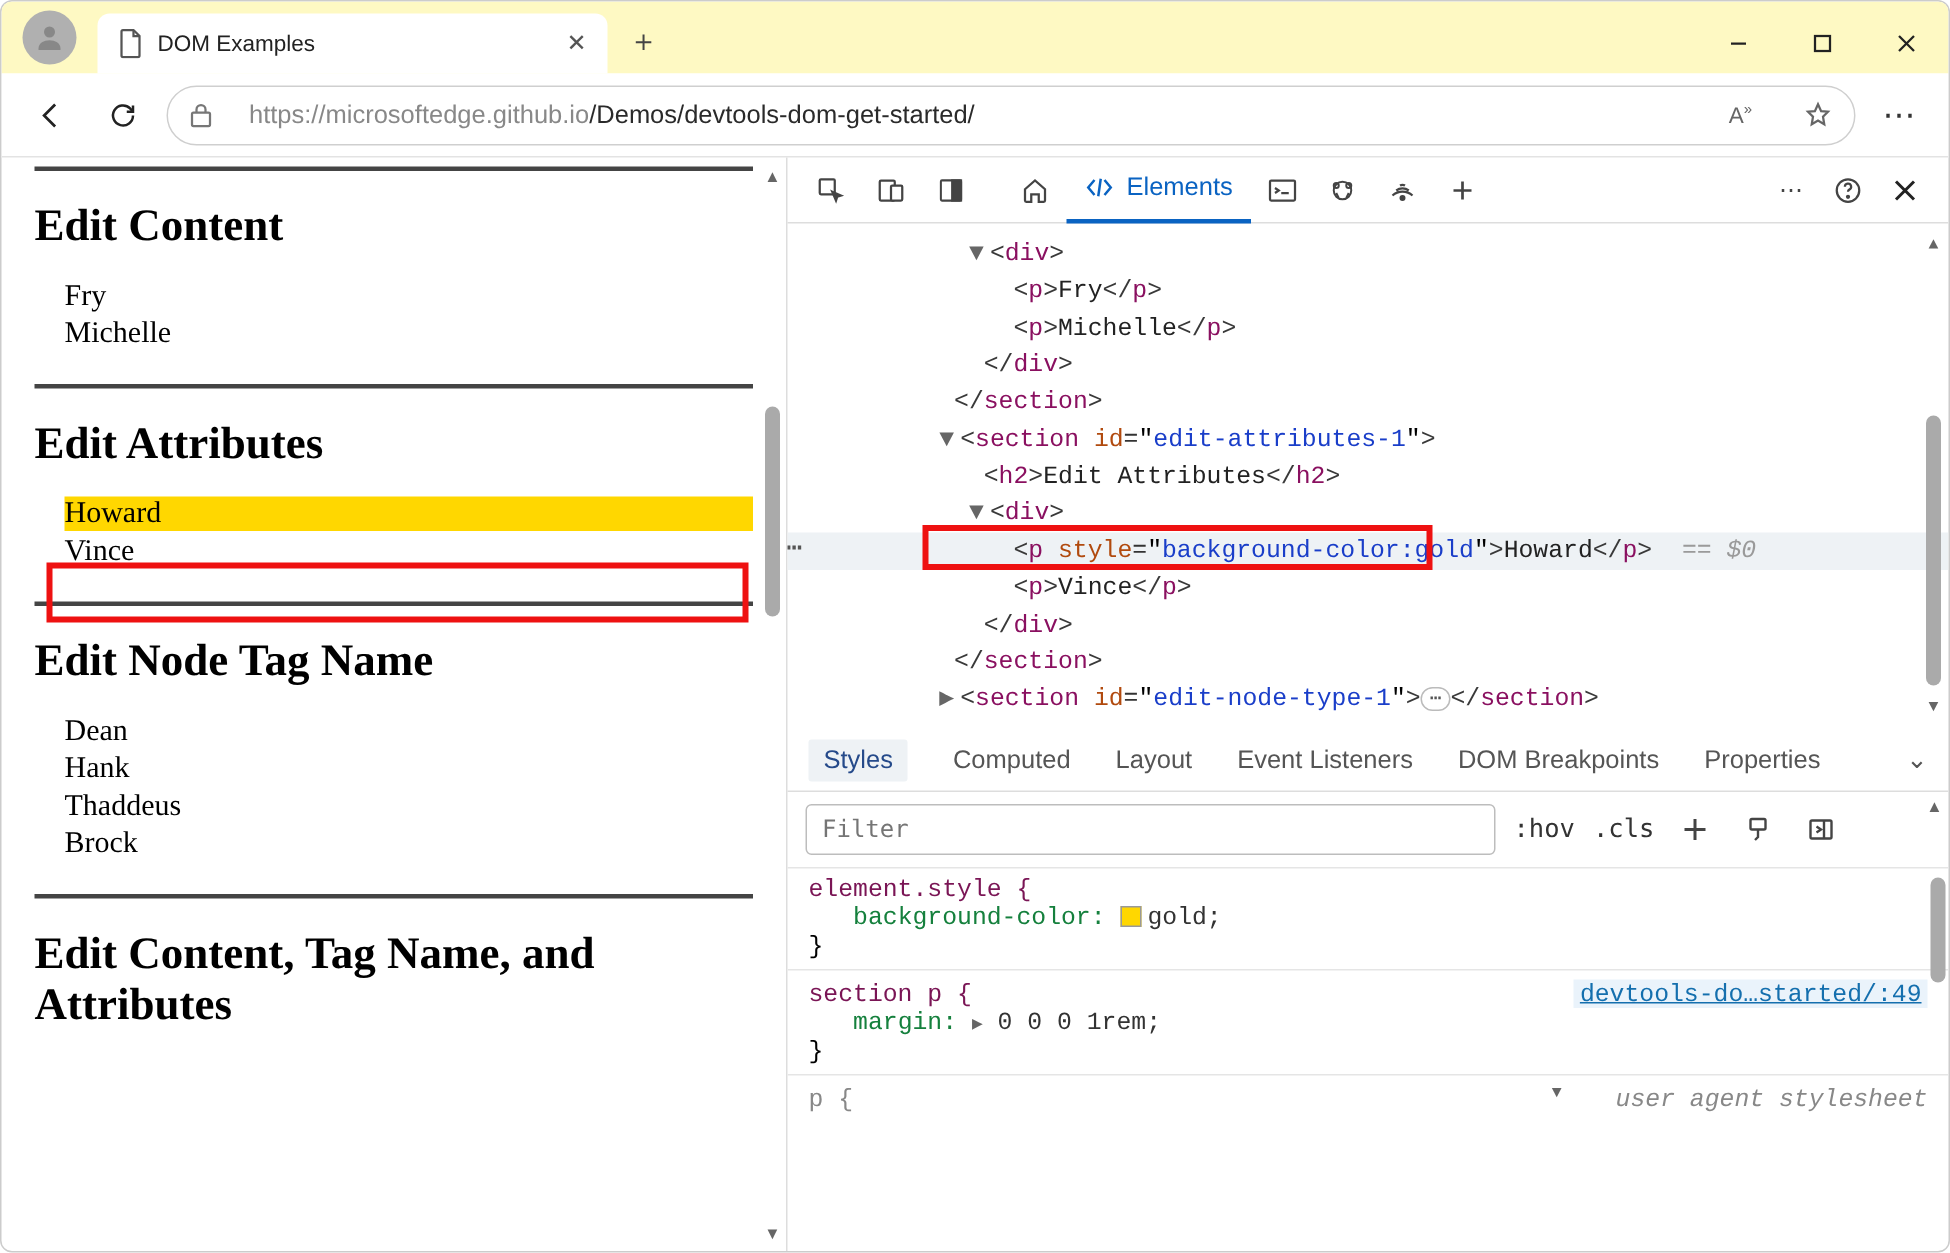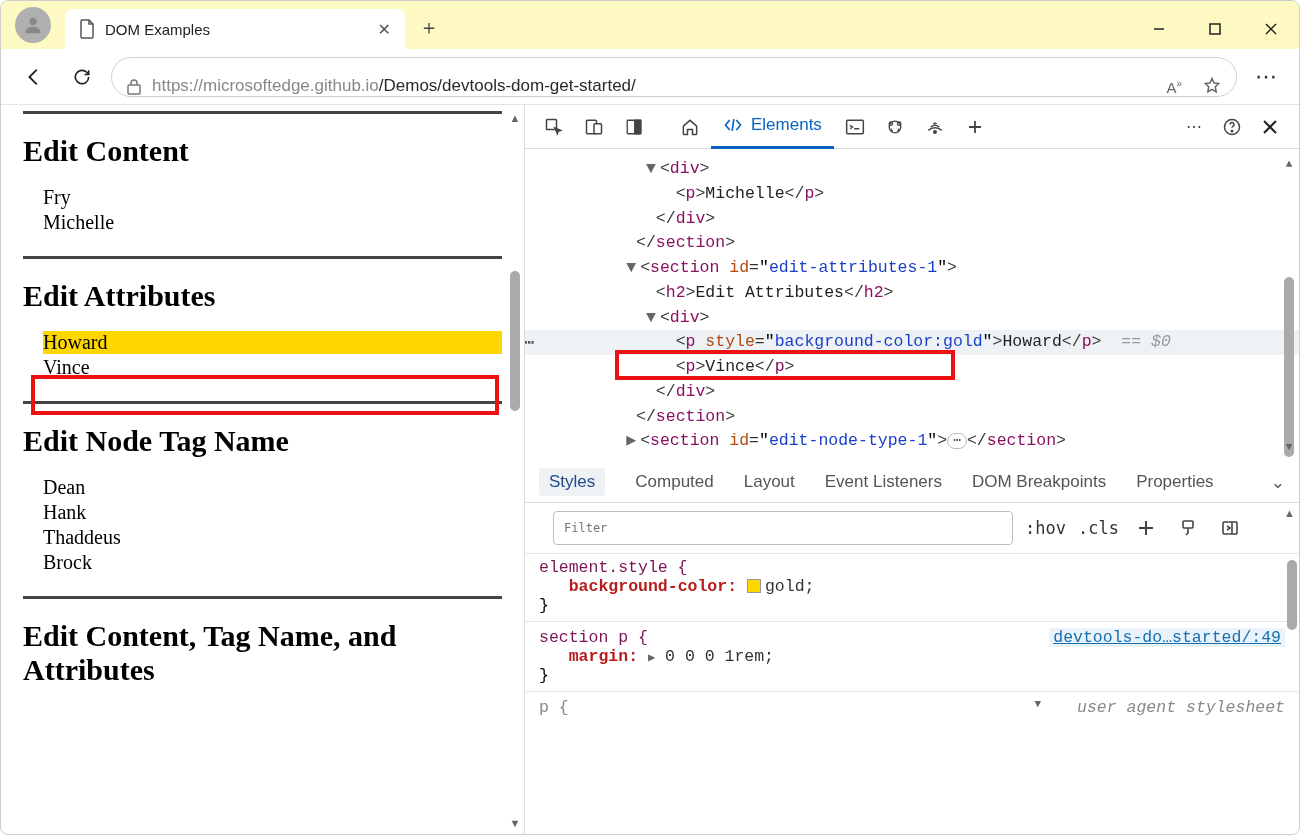--- a/index.html
+++ b/index.html
@@ -56,23 +56,23 @@
     gap:10px;
     border-bottom:1px solid #e3e3e3;
   }
   .nav-btn { width:38px; height:38px; display:flex; align-items:center; justify-content:center; color:#333; border-radius:6px; }
   .addr-bar {
     flex:1;
     height:40px;
     border:1px solid #cfcfcf;
     border-radius:20px;
     display:flex;
-    align-items:flex-end;
+    align-items:center;
     padding:0 14px;
-    gap:10px;
+    gap:24px;
     color:#555;
     font-size:17px;
   }
   .addr-bar .lock { color:#777; }
   .addr-bar .url { flex:1; white-space:nowrap; overflow:hidden; }
   .addr-bar .url .host { color:#888; }
   .addr-bar .url .path { color:#2a2a2a; }
   .addr-right-icon { color:#666; }
   .more-dots { font-size:22px; color:#333; padding:0 8px; }
   
@@ -143,29 +143,29 @@
   
   .crumbs { border-top:1px solid #ddd; border-bottom:1px solid #ddd; padding:6px 14px; font-size:17px; display:flex; gap:24px; }
   .crumbs span { color:#254a8a; }
   .crumbs .sel { background:#cfe0f4; padding:1px 6px; }
   
   .styles-tabs { display:flex; gap:30px; padding:6px 14px; border-bottom:1px solid #ddd; font-size:17px; color:#555; align-items:center;}
   .styles-tabs .active { background:#eef2f5; padding:4px 10px; color:#254a8a; border-radius:2px;}
   .styles-tabs .chev { margin-left:auto; color:#555; }
   
   .filter-row { display:flex; align-items:center; padding:8px 12px; gap:12px; border-bottom:1px solid #e5e5e5; position:relative;}
-  .filter-input { flex:0 0 460px; height:34px; border:1px solid #bdbdbd; border-radius:4px; padding:0 10px; font-size:12px; color:#6d28d9; font-family: Consolas, monospace; margin-left: 16px;}
+  .filter-input { flex:0 0 460px; height:34px; border:1px solid #bdbdbd; border-radius:4px; padding:0 10px; font-size:16px; color:#6d28d9; font-family: Consolas, monospace;}
   .tool-text { font-family: Consolas, monospace; font-size:17px; color:#333;}
   .tool-ic { width:30px; height:30px; display:flex; align-items:center; justify-content:center; color:#444;}
   .filter-row .rscroll { position:absolute; right:4px; top:4px; bottom:auto; color:#666; font-size:11px;}
   
   .styles-body { font-family: Consolas, "Courier New", monospace; font-size:16.5px; padding:4px 14px 0 14px; position:relative; flex:1; overflow:hidden;}
   .rule-line { white-space:pre; }
   .sel-txt { color:#7a1555; }
-  .prop { color:#b91c1c;font-weight:bold; }
+  .prop { color:#15803d; }
   .valtxt { color:#333; }
   .swatch { display:inline-block; width:14px; height:14px; background:gold; border:1px solid #999; vertical-align:-2px; margin-right:4px;}
   .src-link { color:#146fae; text-decoration:underline; float:right; background:#eaf3fb; padding:0 4px;}
   .uas { color:#888; font-style:italic; float:right;margin-left:36px; }
   .tri { color:#666; font-size:12px; }
   .rule-sep { border-top:1px solid #e5e5e5; margin:6px -14px; }
   .styles-body .sscroll { position:absolute; right:2px; top:6px; width:10px; height:70px; background:#aaa; border-radius:5px;}
   svg { display:block; }
 </style>
 </head>
@@ -343,20 +343,21 @@
             <svg width="16" height="16">
               <line x1="2" y1="2" x2="14" y2="14" stroke="#222" stroke-width="2"></line>
               <line x1="14" y1="2" x2="2" y2="14" stroke="#222" stroke-width="2"></line>
             </svg>
           </div>
       </div>
     </div>
 
     <div class="dom-tree">
 <div class="dom-line">           <span class="dom-arrow">▼</span><span class="tag-brkt">&lt;</span><span class="tag-name">div</span><span class="tag-brkt">&gt;</span></div>
+<div class="dom-line">              <span class="tag-brkt">&lt;</span><span class="tag-name">p</span><span class="tag-brkt">&gt;</span><span class="txt">Fry</span><span class="tag-brkt">&lt;/</span><span class="tag-name">p</span><span class="tag-brkt">&gt;</span></div>
 <div class="dom-line">              <span class="tag-brkt">&lt;</span><span class="tag-name">p</span><span class="tag-brkt">&gt;</span><span class="txt">Michelle</span><span class="tag-brkt">&lt;/</span><span class="tag-name">p</span><span class="tag-brkt">&gt;</span></div>
 <div class="dom-line">            <span class="tag-brkt">&lt;/</span><span class="tag-name">div</span><span class="tag-brkt">&gt;</span></div>
 <div class="dom-line">          <span class="tag-brkt">&lt;/</span><span class="tag-name">section</span><span class="tag-brkt">&gt;</span></div>
 <div class="dom-line">         <span class="dom-arrow">▼</span><span class="tag-brkt">&lt;</span><span class="tag-name">section</span> <span class="attr-name">id</span><span class="attr-eq">=</span>"<span class="attr-val">edit-attributes-1</span>"<span class="tag-brkt">&gt;</span></div>
 <div class="dom-line">            <span class="tag-brkt">&lt;</span><span class="tag-name">h2</span><span class="tag-brkt">&gt;</span><span class="txt">Edit Attributes</span><span class="tag-brkt">&lt;/</span><span class="tag-name">h2</span><span class="tag-brkt">&gt;</span></div>
 <div class="dom-line">           <span class="dom-arrow">▼</span><span class="tag-brkt">&lt;</span><span class="tag-name">div</span><span class="tag-brkt">&gt;</span></div>
 <div class="dom-line dom-highlight-row"><span class="row-dots">⋯</span>              <span class="tag-brkt">&lt;</span><span class="tag-name">p</span> <span class="attr-name">style</span><span class="attr-eq">=</span>"<span class="attr-val">background-color:gold</span>"<span class="tag-brkt">&gt;</span><span class="txt">Howard</span><span class="tag-brkt">&lt;/</span><span class="tag-name">p</span><span class="tag-brkt">&gt;</span>  <span class="eq-dollar">== $0</span></div>
 <div class="dom-line">              <span class="tag-brkt">&lt;</span><span class="tag-name">p</span><span class="tag-brkt">&gt;</span><span class="txt">Vince</span><span class="tag-brkt">&lt;/</span><span class="tag-name">p</span><span class="tag-brkt">&gt;</span></div>
 <div class="dom-line">            <span class="tag-brkt">&lt;/</span><span class="tag-name">div</span><span class="tag-brkt">&gt;</span></div>
 <div class="dom-line">          <span class="tag-brkt">&lt;/</span><span class="tag-name">section</span><span class="tag-brkt">&gt;</span></div>

